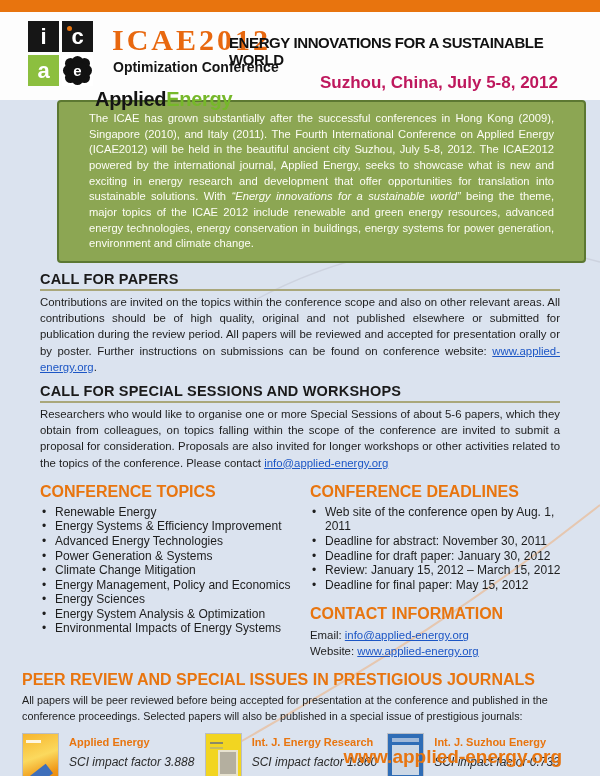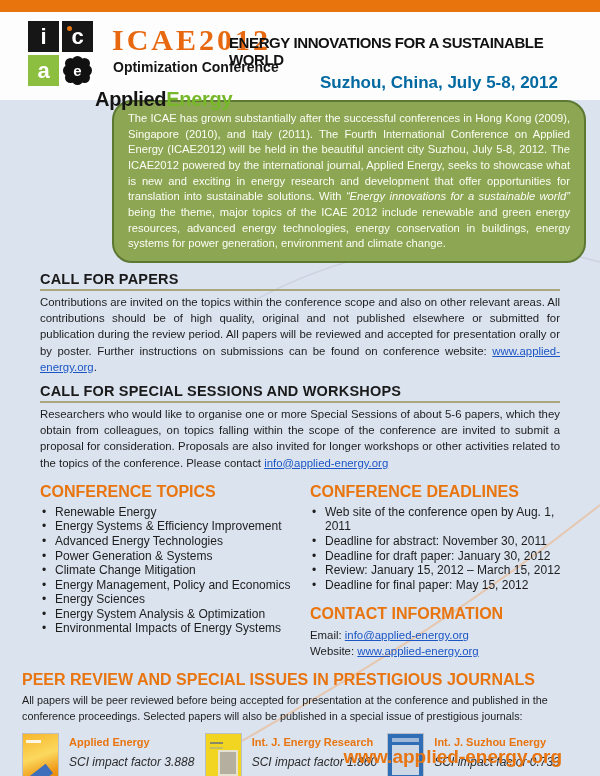--- a/index.html
+++ b/index.html
@@ -21,24 +21,24 @@
   .flower { position:absolute; left:50%; top:50%; width:19px; height:19px; margin:-9.5px 0 0 -9.5px; background:#111; border-radius:50%;
     box-shadow: 0 -9px 0 -4px #111, 7px -7px 0 -4px #111, 9px 0 0 -4px #111, 7px 7px 0 -4px #111,
                 0 9px 0 -4px #111, -7px 7px 0 -4px #111, -9px 0 0 -4px #111, -7px -7px 0 -4px #111; }
   .flower-e { position:absolute; left:0; top:0; width:100%; height:100%; display:flex; align-items:center; justify-content:center; color:#fff; font-size:15px; font-weight:bold; z-index:1; }
   .conf-id { position:absolute; left:112px; top:11px; font-family:Liberation Serif, serif; font-weight:bold; font-size:30px; letter-spacing:3px; color:#E8680F; }
   .conf-sub { position:absolute; left:113px; top:47px; font-size:14px; font-weight:bold; color:#141414; }
   .brand { position:absolute; left:95px; top:76px; font-size:20px; font-weight:bold; letter-spacing:-0.3px; }
   .brand-black { color:#141414; }
   .brand-green { color:#76B82A; }
   .tagline { position:absolute; left:229px; top:22px; width:352px; font-size:15px; font-weight:bold; letter-spacing:-0.4px; color:#111; }
-  .loc-date { position:absolute; right:42px; top:61px; font-size:17px; font-weight:bold; color:#0369a1; }
-
-  
-  .intro-box { margin:0 14px 0 112px; background:#8CA653; border:2px solid #5C7832; border-radius:20px; padding:9px 14px; color:#FDFDF5; }
+  .loc-date { position:absolute; right:42px; top:61px; font-size:17px; font-weight:bold; color:#be185d; }
+
+  
+  .intro-box { margin:0 14px 0 57px; background:#8CA653; border:2px solid #5C7832; border-radius:4px; padding:9px 30px; color:#FDFDF5; }
   .intro-box p { font-size:11.2px; line-height:1.4; text-align:justify; }
   .intro-box i { font-style:italic; }
 
   
   .sec-wide { margin:0 40px; }
   .sec-wide h2 { margin-top:8px; font-size:14.5px; font-weight:bold; color:#1a1a1a; letter-spacing:0.2px; }
   .rule { border:0; border-top:2px solid #A9A77B; margin:2px 0 3px; }
   .body-p { font-size:11.4px; line-height:1.42; text-align:justify; color:#1d1d1d; }
   a { color:#1C56C5; text-decoration:underline; }
 

